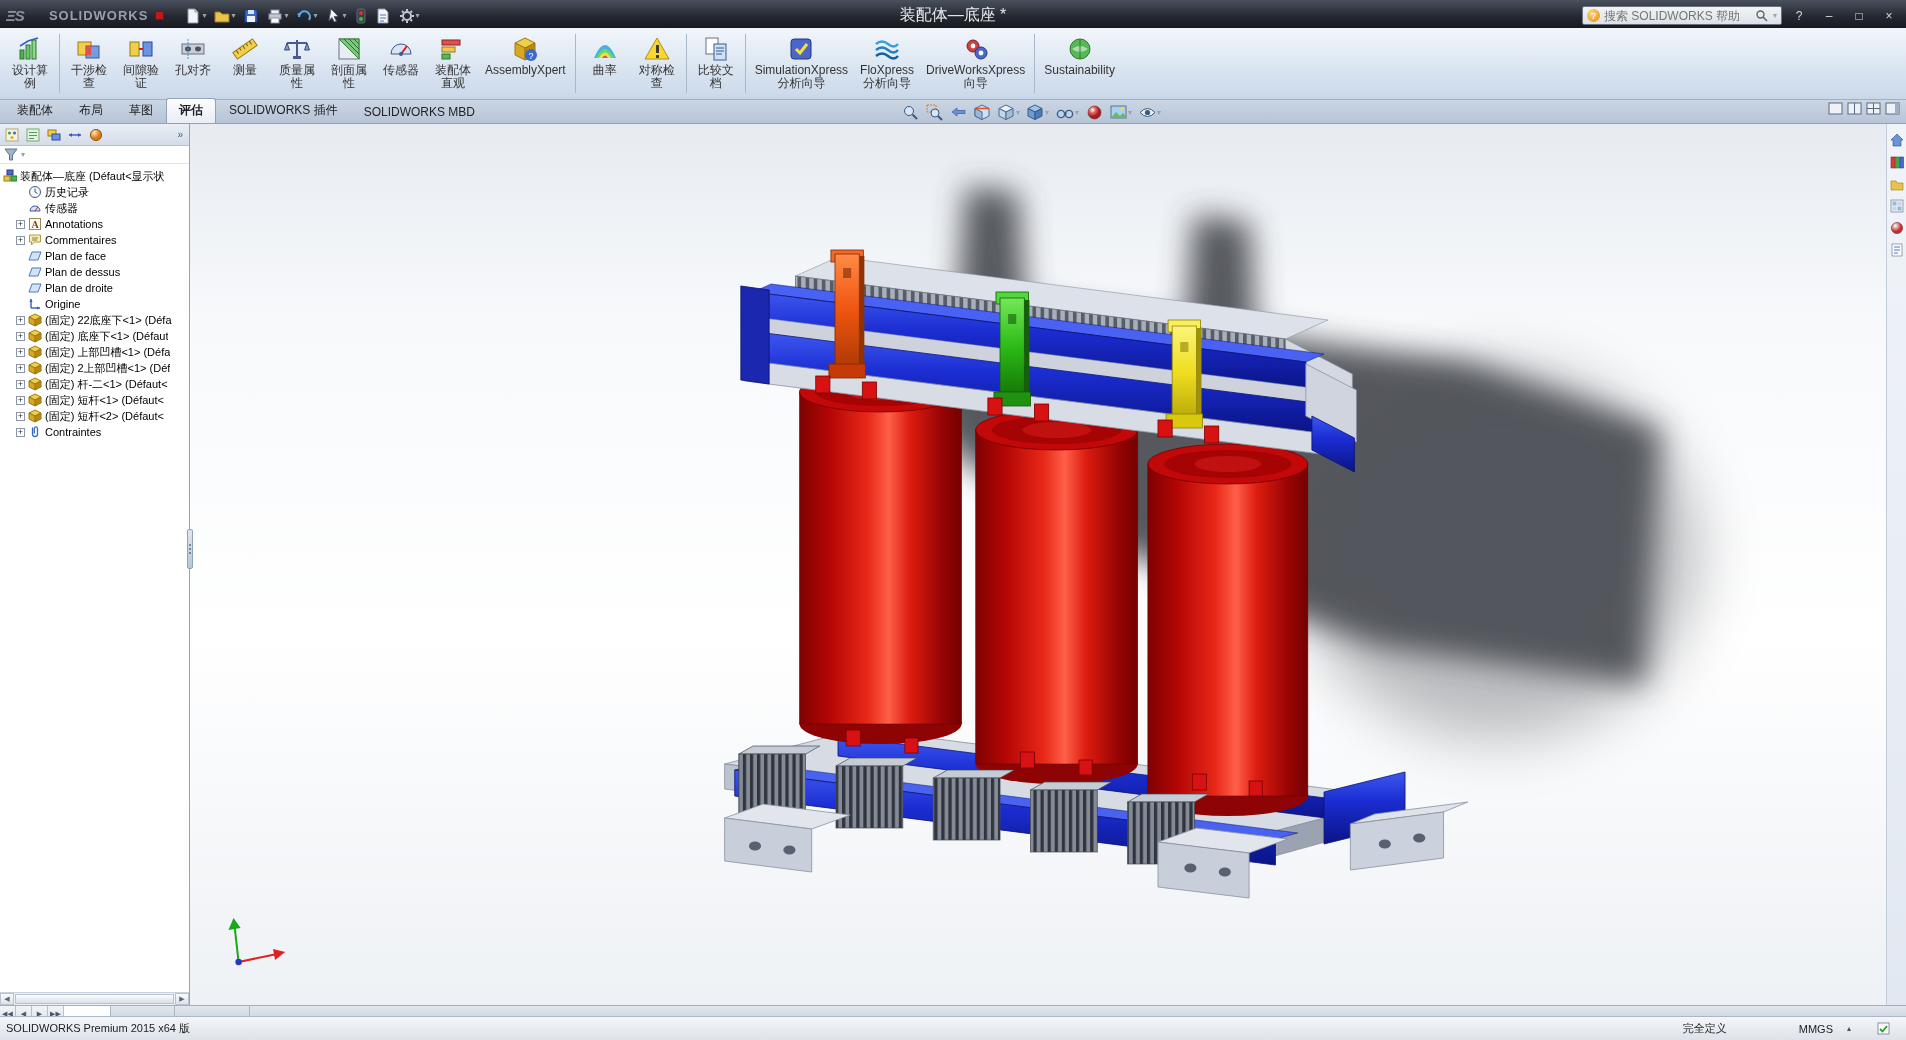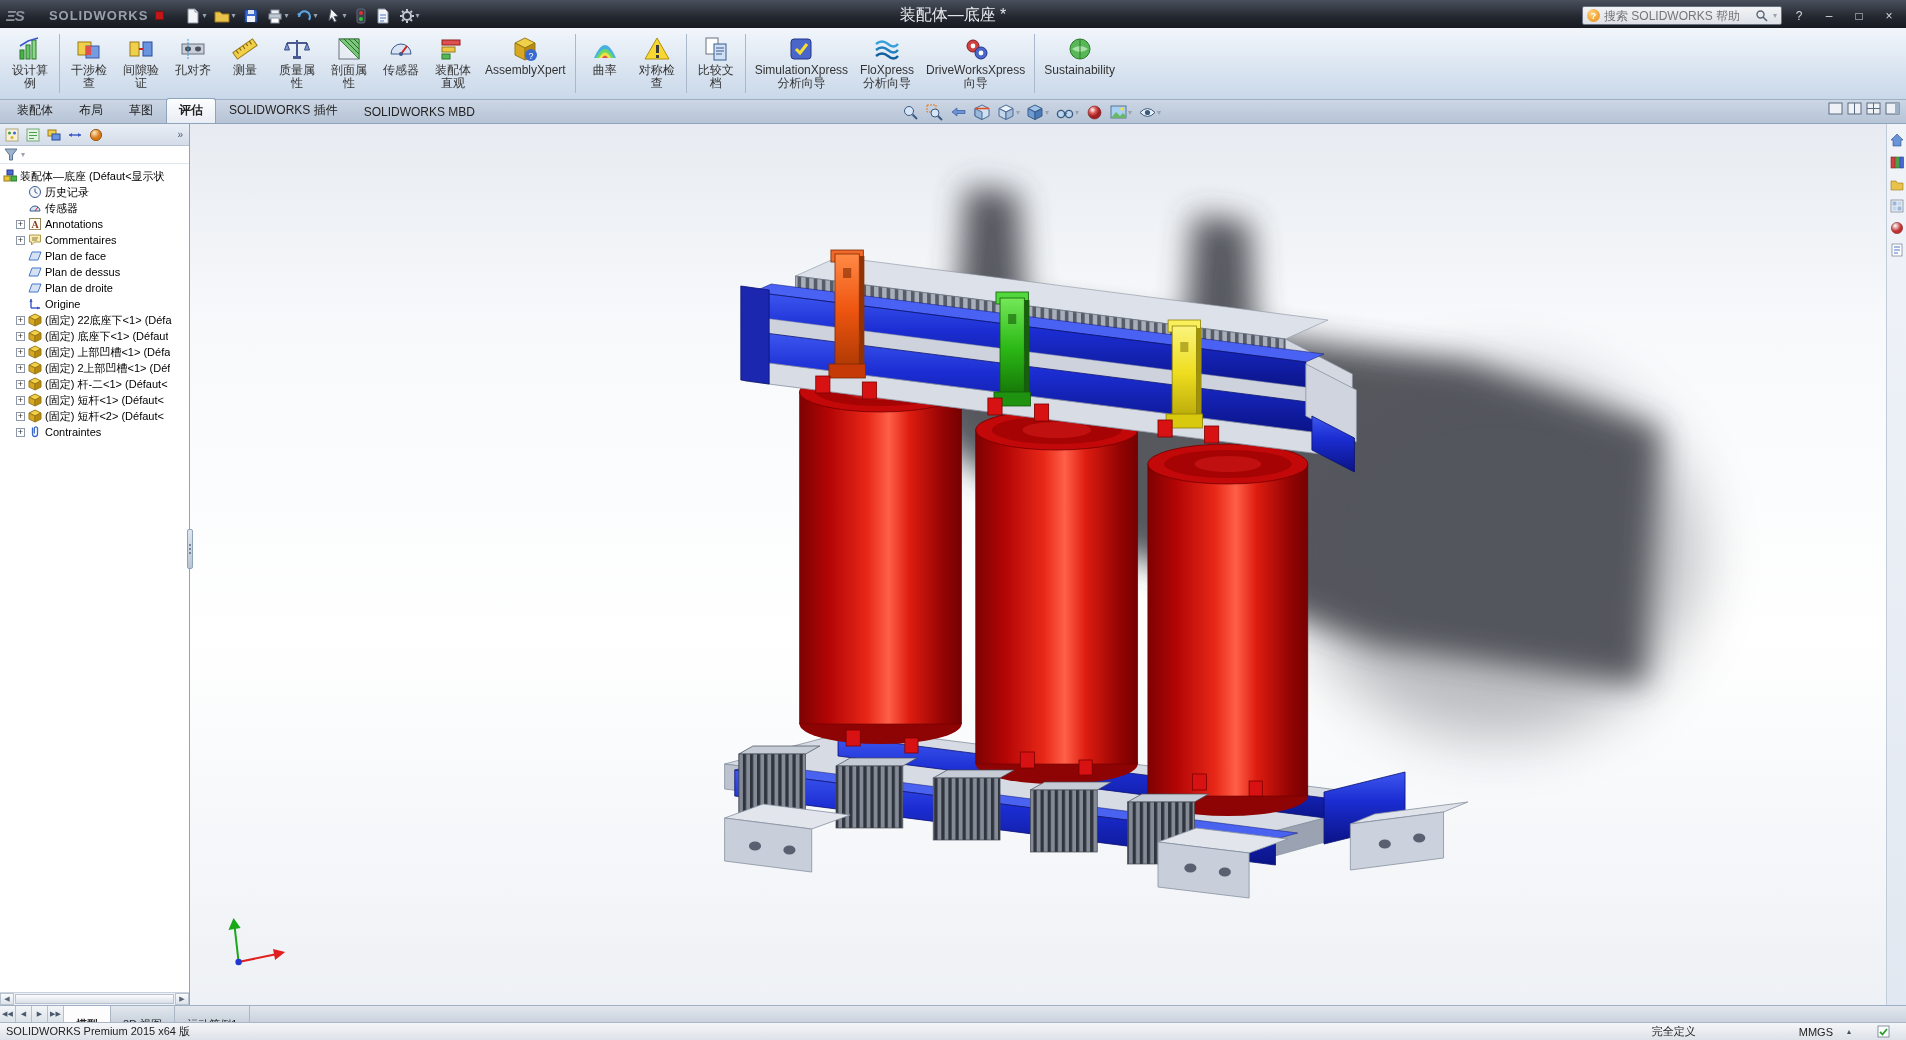--- a/index.html
+++ b/index.html
@@ -92,25 +92,25 @@
   
   .btabs { position:absolute; left:0; right:0; bottom:18px; height:17px;
     background:linear-gradient(#e2e7ee,#c9d2dd); border-top:1px solid #9fb0c4;
     display:flex; align-items:stretch; font-size:11px; }
   .barrow { width:16px; display:flex; align-items:center; justify-content:center; font-size:7px;
     color:#4a5a6e; border-right:1px solid #b6c0cc; background:linear-gradient(#f2f5f8,#dde3ea); }
   .btab { display:flex; align-items:center; padding:18px 12px; border-right:1px solid #aab6c4; color:#222; }
   .btab.active { background:#fdfdfe; font-weight:bold; }
 
   
-  .statusbar { position:absolute; left:0; right:0; bottom:0; height:18px;
+  .statusbar { position:absolute; left:0; right:0; bottom:0; height:24px;
     background:linear-gradient(#f4f6f8,#dde2e9); border-top:1px solid #aab6c5;
     display:flex; align-items:center; font-size:11px; color:#222; padding:0 6px; }
   .sb-right { margin-left:auto; display:flex; align-items:center; }
-  .sb-defined { margin-right:103px; }
+  .sb-defined { margin-right:72px; }
   .sb-units { display:flex; align-items:center; gap:13px; margin-right:26px; }
   .sb-units .car { color:#44505e; }
   .sb-badge { margin-right:10px; display:flex; }
 </style>
 </head>
 <body>
 
 <div class="screen">
 
   <div class="titlebar">

